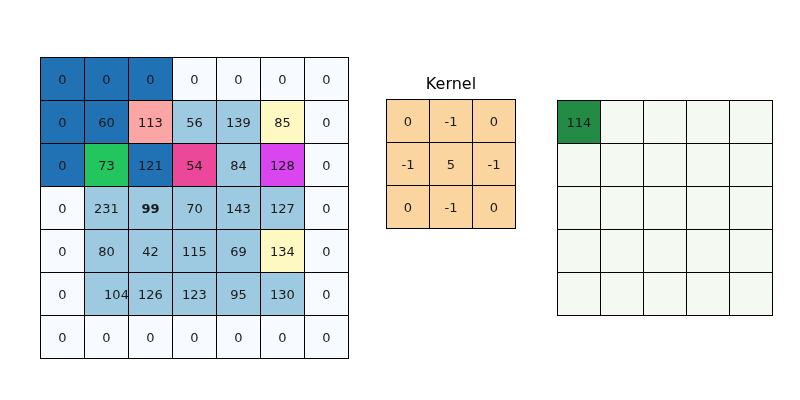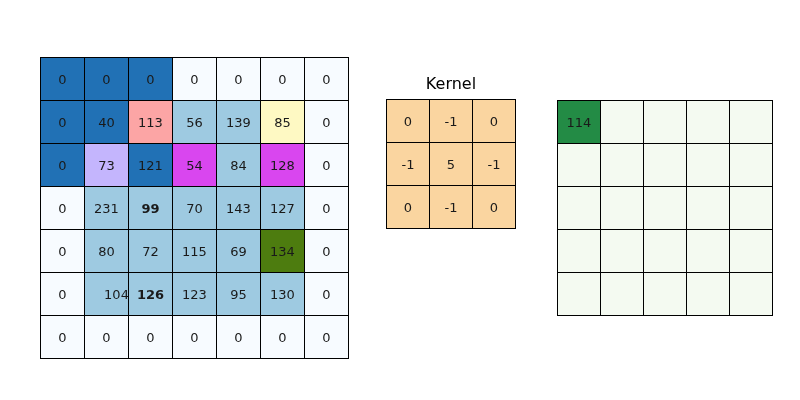--- a/index.html
+++ b/index.html
@@ -66,50 +66,50 @@
 
   <div class="grid" id="input-grid">
       <div class="cell" style="background: rgb(33, 113, 181);">0</div>
       <div class="cell" style="background: rgb(33, 113, 181);">0</div>
       <div class="cell" style="background: rgb(33, 113, 181);">0</div>
       <div class="cell" style="background: rgb(247, 251, 255);">0</div>
       <div class="cell" style="background: rgb(247, 251, 255);">0</div>
       <div class="cell" style="background: rgb(247, 251, 255);">0</div>
       <div class="cell" style="background: rgb(247, 251, 255);">0</div>
       <div class="cell" style="background: rgb(33, 113, 181);">0</div>
-      <div class="cell" style="background: rgb(33, 113, 181);">40</div>
+      <div class="cell" style="background: rgb(33, 113, 181);">60</div>
       <div class="cell" style="background: #fca5a5;">113</div>
       <div class="cell" style="background: rgb(158, 202, 225);">56</div>
       <div class="cell" style="background: rgb(158, 202, 225);">139</div>
       <div class="cell" style="background: #fef9c3;">85</div>
       <div class="cell" style="background: rgb(247, 251, 255);">0</div>
       <div class="cell" style="background: rgb(33, 113, 181);">0</div>
-      <div class="cell" style="background: #c4b5fd;">73</div>
+      <div class="cell" style="background: #22c55e;">73</div>
       <div class="cell" style="background: rgb(33, 113, 181);">121</div>
-      <div class="cell" style="background: #d946ef;">54</div>
+      <div class="cell" style="background: #ec4899;">54</div>
       <div class="cell" style="background: rgb(158, 202, 225);">84</div>
       <div class="cell" style="background: #d946ef;">128</div>
       <div class="cell" style="background: rgb(247, 251, 255);">0</div>
       <div class="cell" style="background: rgb(247, 251, 255);">0</div>
       <div class="cell" style="background: rgb(158, 202, 225);">231</div>
       <div class="cell" style="background: rgb(158, 202, 225); font-weight: bold;">99</div>
       <div class="cell" style="background: rgb(158, 202, 225);">70</div>
       <div class="cell" style="background: rgb(158, 202, 225);">143</div>
       <div class="cell" style="background: rgb(158, 202, 225);">127</div>
       <div class="cell" style="background: rgb(247, 251, 255);">0</div>
       <div class="cell" style="background: rgb(247, 251, 255);">0</div>
       <div class="cell" style="background: rgb(158, 202, 225);">80</div>
-      <div class="cell" style="background: rgb(158, 202, 225);">72</div>
+      <div class="cell" style="background: rgb(158, 202, 225);">42</div>
       <div class="cell" style="background: rgb(158, 202, 225);">115</div>
       <div class="cell" style="background: rgb(158, 202, 225);">69</div>
-      <div class="cell" style="background: #4d7c0f; text-align: right;">134</div>
+      <div class="cell" style="background: #fef9c3; text-align: right;">134</div>
       <div class="cell" style="background: rgb(247, 251, 255);">0</div>
       <div class="cell" style="background: rgb(247, 251, 255);">0</div>
       <div class="cell" style="background: rgb(158, 202, 225); padding-left: 20px;">104</div>
-      <div class="cell" style="background: rgb(158, 202, 225); font-weight: bold;">126</div>
+      <div class="cell" style="background: rgb(158, 202, 225);">126</div>
       <div class="cell" style="background: rgb(158, 202, 225);">123</div>
       <div class="cell" style="background: rgb(158, 202, 225);">95</div>
       <div class="cell" style="background: rgb(158, 202, 225);">130</div>
       <div class="cell" style="background: rgb(247, 251, 255);">0</div>
       <div class="cell" style="background: rgb(247, 251, 255);">0</div>
       <div class="cell" style="background: rgb(247, 251, 255);">0</div>
       <div class="cell" style="background: rgb(247, 251, 255);">0</div>
       <div class="cell" style="background: rgb(247, 251, 255);">0</div>
       <div class="cell" style="background: rgb(247, 251, 255);">0</div>
       <div class="cell" style="background: rgb(247, 251, 255);">0</div>

